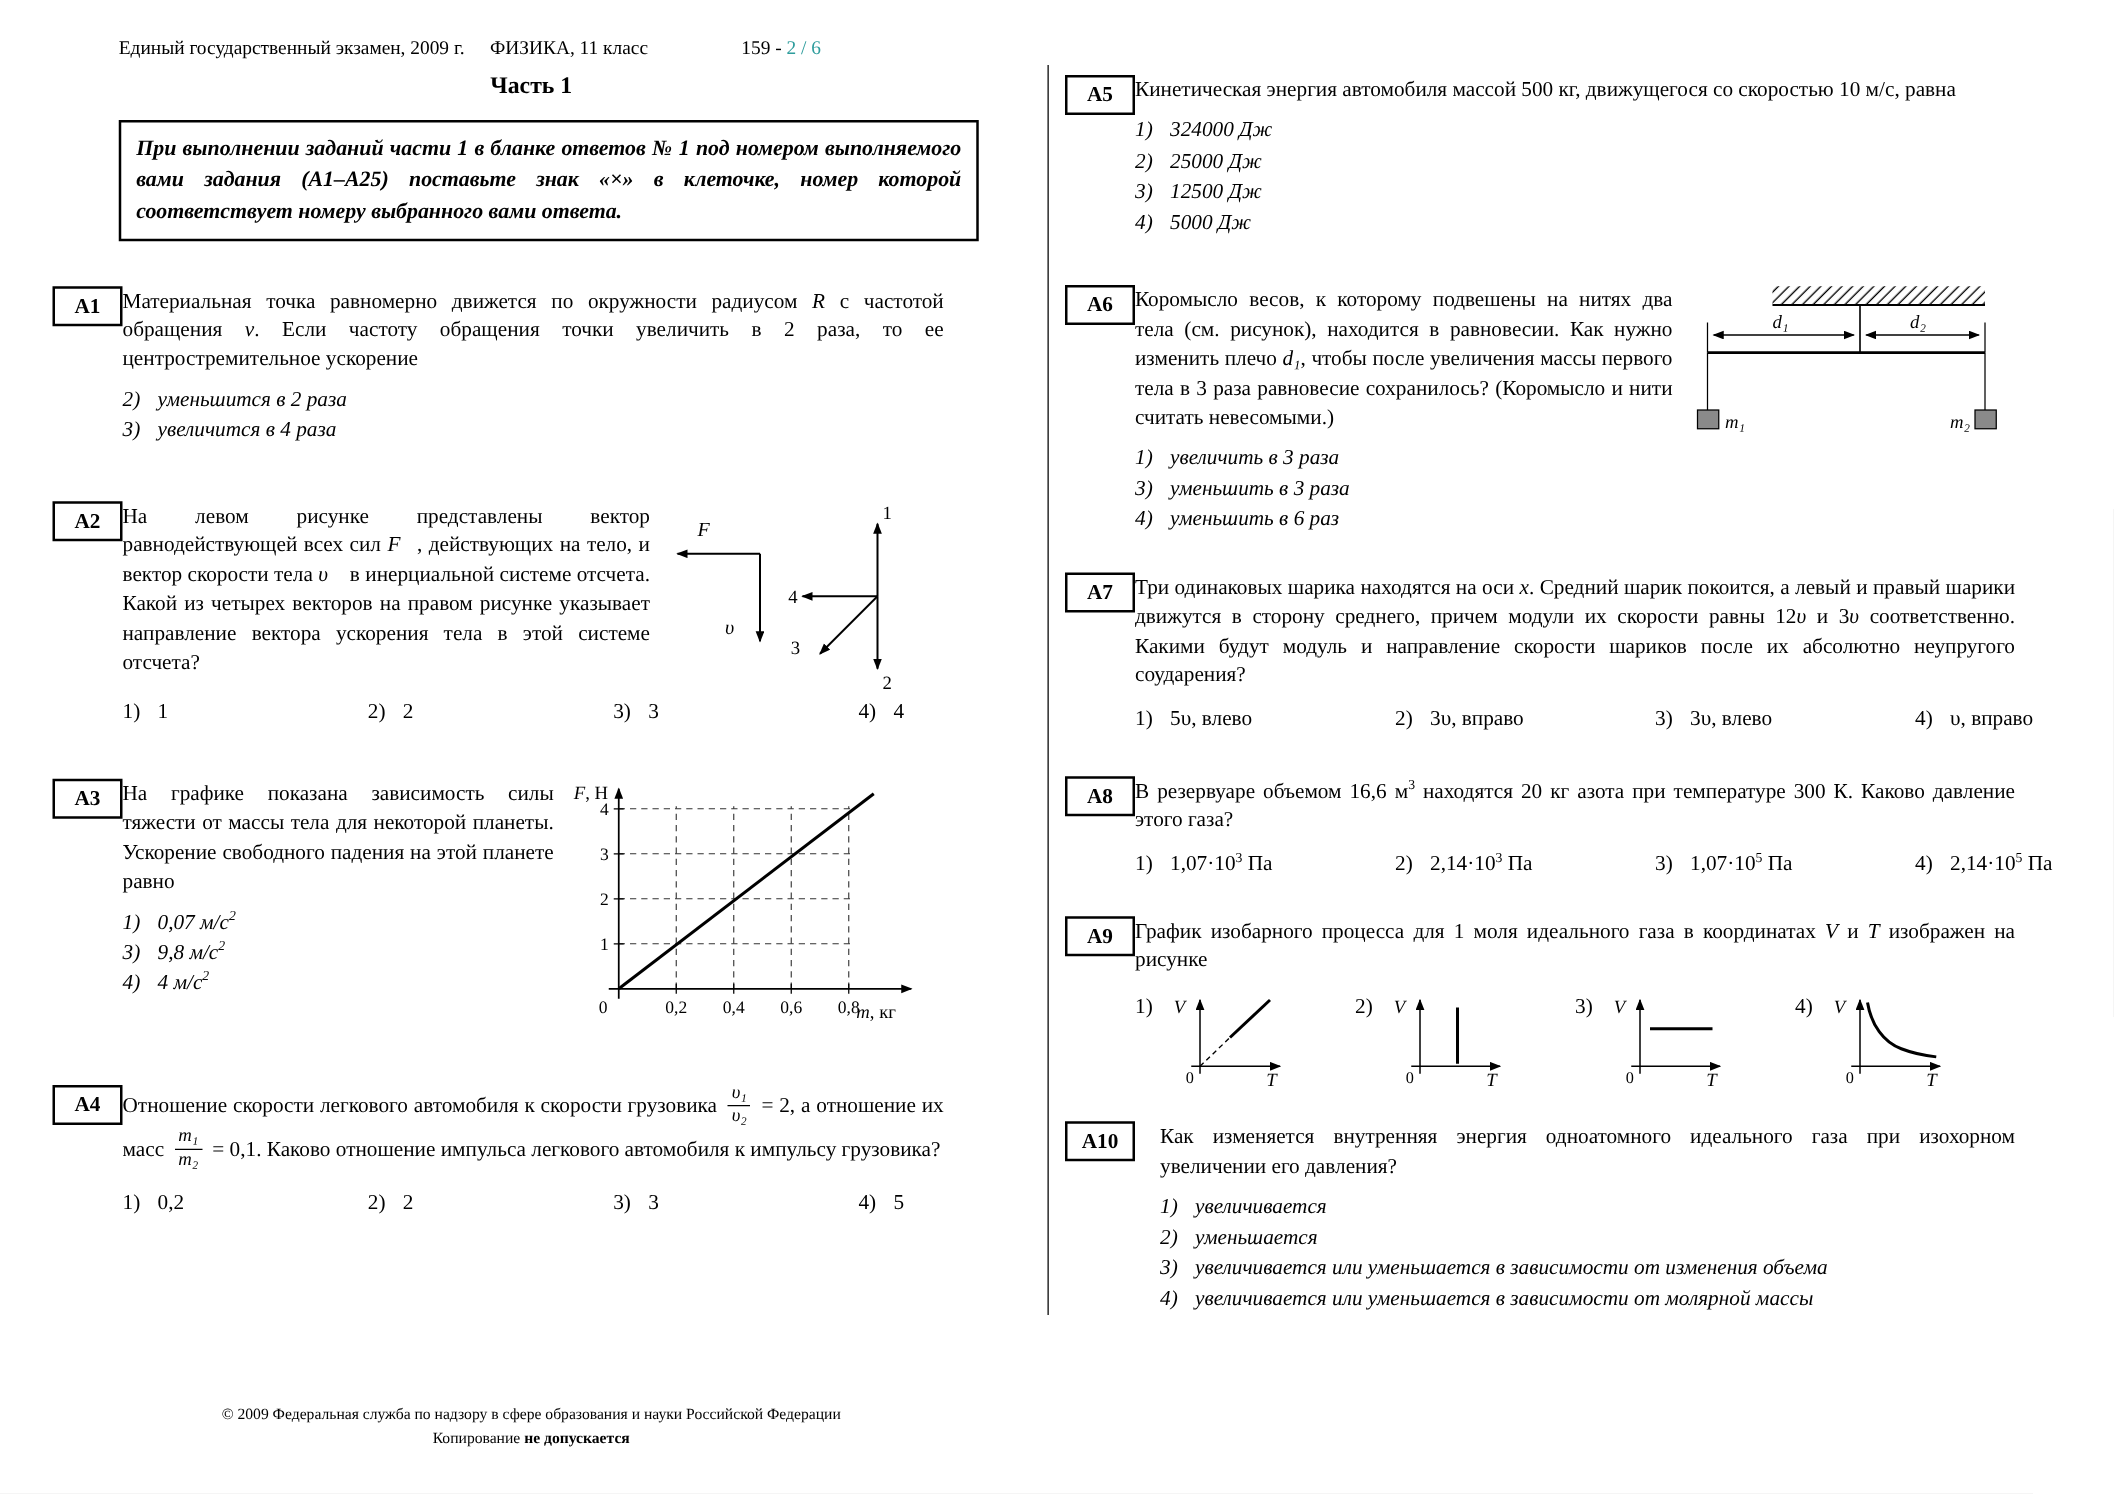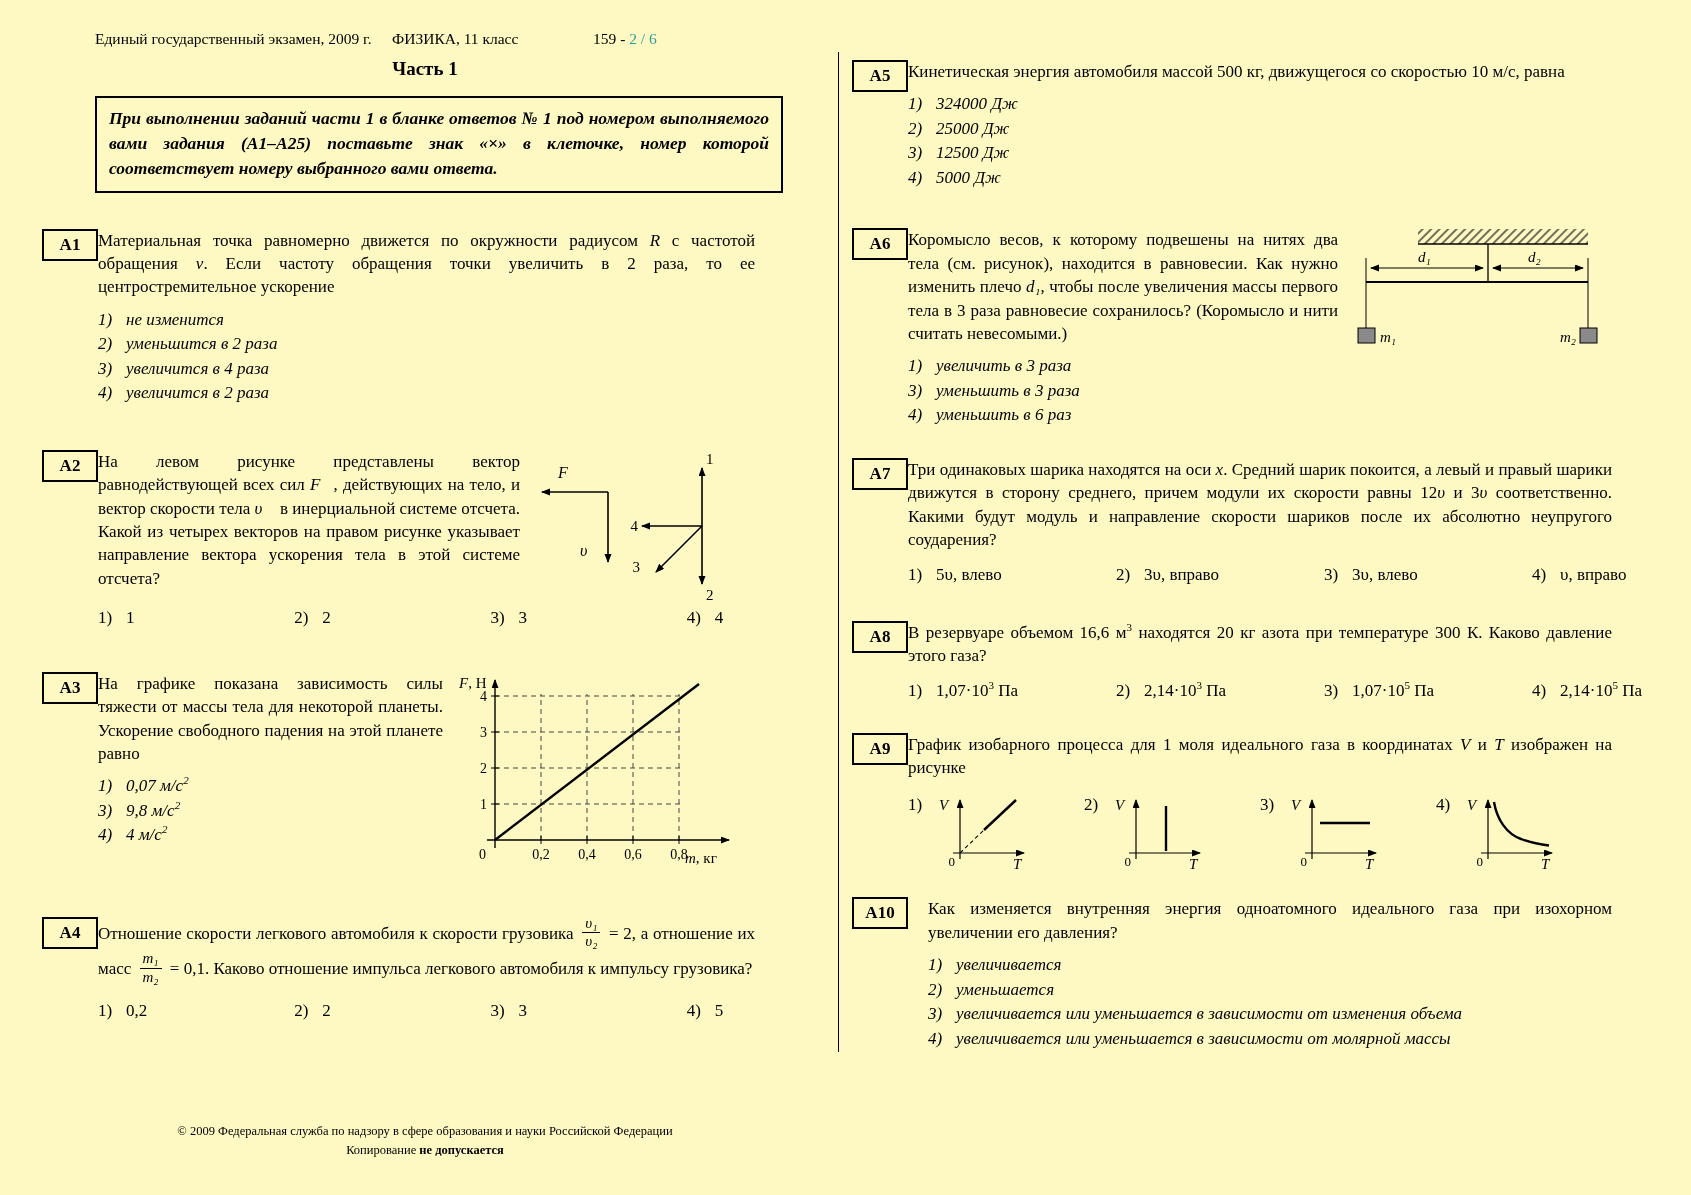--- a/index.html
+++ b/index.html
@@ -1,16 +1,16 @@
 <!DOCTYPE html>
 <html><head>
 <meta charset="utf-8">
 <style>
   html,body { margin:0; padding:0; background:#e8e8e8; }
-  .page { position:relative; width:1691px; height:1195px; background:#fef9c3;
+  .page { position:relative; width:1691px; height:1195px; background:#ffffff;
           font-family:"Liberation Serif","DejaVu Serif",serif; color:#000; overflow:hidden; }
 
   
   .hdr { position:absolute; top:30px; left:95px; width:720px; font-size:15.5px; white-space:nowrap; }
   .hdr .h-sub  { position:absolute; left:297px; }
   .hdr .h-page { position:absolute; left:498px; }
   .teal { color:#2f9d9d; }
 
   .divider { position:absolute; left:838px; top:52px; height:1000px; border-left:1px solid #000; }
 
@@ -98,24 +98,22 @@
 
     <div class="part-title">Часть 1</div>
 
     <div class="instruction">При выполнении заданий части 1 в бланке ответов № 1 под номером выполняемого вами задания (А1–А25) поставьте знак «×» в клеточке, номер которой соответствует номеру выбранного вами ответа.</div>
 
     <div class="q q-a1">
       <div class="qlabel">А1</div>
       <div class="qbody">
         <div class="qtext"><span>Материальная точка равномерно движется по окружности радиусом </span><i>R</i><span> с частотой обращения </span><i>ν</i><span>. Если частоту обращения точки увеличить в 2 раза, то ее центростремительное ускорение</span></div>
         <div class="opts-v">
-          <div class="opt"><span class="optn">1)</span><span>не изменится</span></div>
           <div class="opt"><span class="optn">2)</span><span>уменьшится в 2 раза</span></div>
           <div class="opt"><span class="optn">3)</span><span>увеличится в 4 раза</span></div>
-          <div class="opt"><span class="optn">4)</span><span>увеличится в 2 раза</span></div>
         </div>
       </div>
     </div>
 
     <div class="q q-a2">
       <div class="qlabel">А2</div>
       <div class="qbody">
         <svg class="fig-a2" width="225" height="152">
           <line x1="78" y1="40" x2="12" y2="40" stroke="#000" stroke-width="1.6" marker-end="url(#arrE)"></line>
           <line x1="78" y1="40" x2="78" y2="110" stroke="#000" stroke-width="1.6" marker-end="url(#arrE)"></line>

